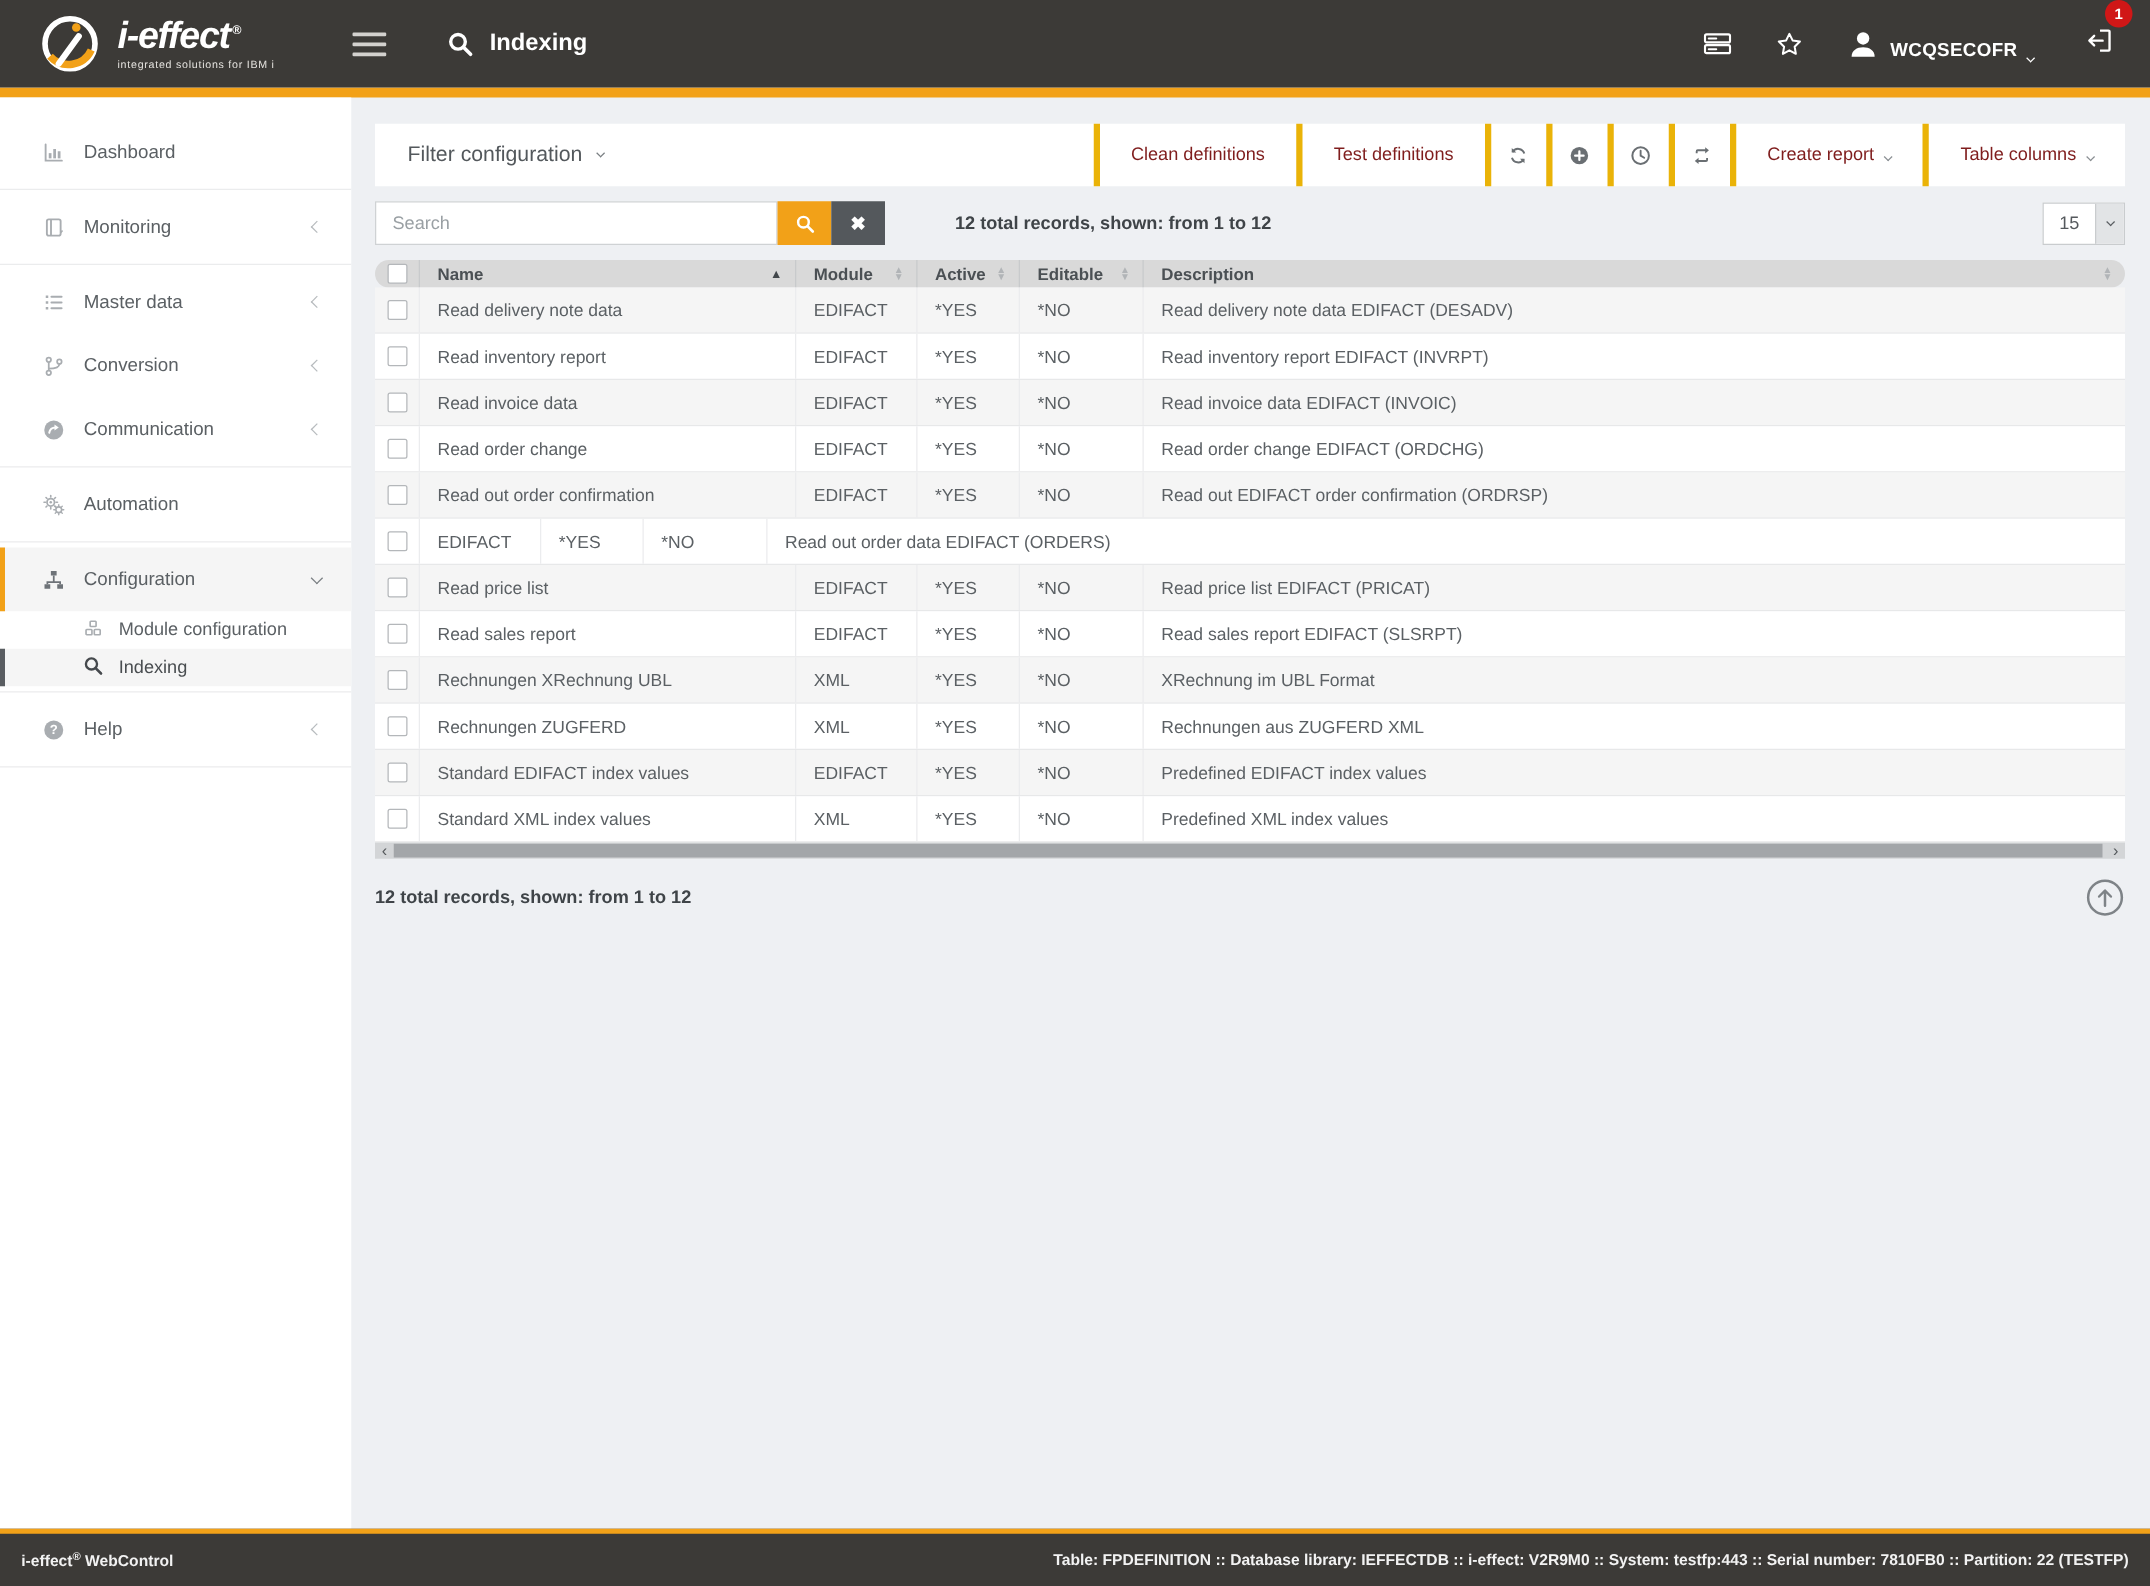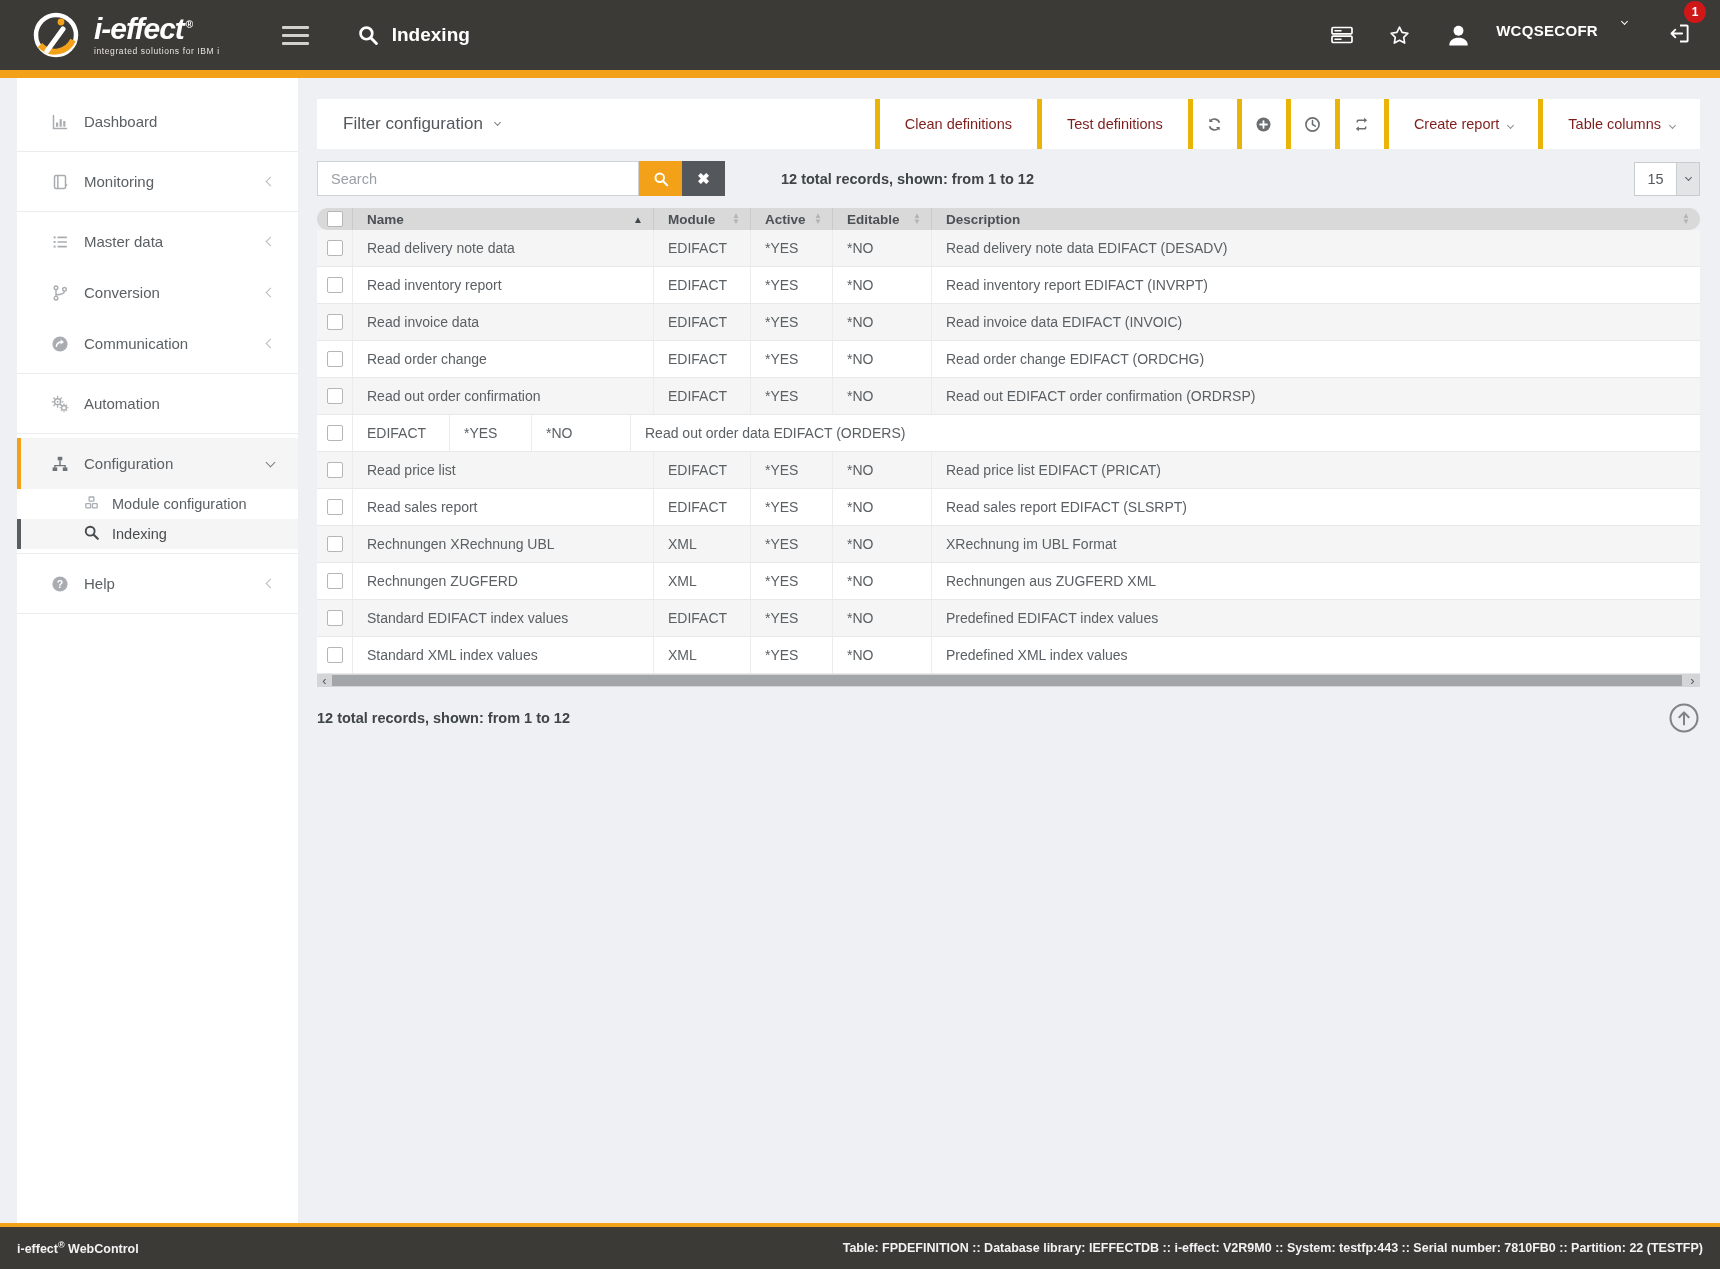--- a/index.html
+++ b/index.html
@@ -12,34 +12,34 @@
   .logo { display:flex; align-items:center; gap:12px; }
   .logo-text { color:#fff; line-height:1; }
   .brand-row { font-size:30px; font-weight:bold; font-style:italic; letter-spacing:-1px; }
   .brand-sup { font-size:10px; font-style:normal; vertical-align:super; margin-left:2px; }
   .tagline { font-size:8.5px; letter-spacing:0.6px; color:#e6e4e0; margin-top:3px; font-style:normal; }
   .hamburger { margin-left:62px; display:flex; flex-direction:column; gap:5px; cursor:pointer; }
   .hamburger span { display:block; width:27px; height:3px; background:#d3d1ce; border-radius:1px; }
   .page-head { margin-left:48px; display:flex; align-items:center; gap:12px; color:#fff; }
   .page-title { font-size:19px; font-weight:bold; color:#fff; }
   .header-right { margin-left:auto; display:flex; align-items:center; gap:34px; }
-  .hr-user { display:flex; align-items:flex-start; gap:24px; color:#fff; }
+  .hr-user { display:flex; align-items:flex-end; gap:8px; color:#fff; }
   .username { font-size:15px; font-weight:bold; letter-spacing:0.3px; }
   .logout-wrap { position:relative; margin-left:6px; }
   .badge { position:absolute; top:-20px; right:-14px; width:22px; height:22px; border-radius:50%; background:#d01717; color:#fff; font-size:12px; font-weight:bold; display:flex; align-items:center; justify-content:center; }
   .accent-bar { height:8px; background:#f2a118; flex:0 0 auto; }
 
   
   .chev { display:inline-block; width:7px; height:7px; border-style:solid; border-color:currentColor; border-width:1.8px 1.8px 0 0; }
   .chev.down { transform:rotate(135deg); margin-top:-3px; }
   .chev.left { transform:rotate(-135deg); }
   .chev.small { width:5px; height:5px; border-width:1.6px 1.6px 0 0; }
 
   
-  .main { flex:1; display:flex; min-height:0;padding-left:17px; }
+  .main { flex:1; display:flex; min-height:0; }
   .sidebar { width:281px; background:#fff; flex:0 0 auto; padding-top:14px; }
   .sgroup { border-bottom:1px solid #ebeced; padding:4px 0; }
   .side-item { height:51px; display:flex; align-items:center; gap:15px; padding:0 24px 0 30px; font-size:15px; color:#5b6064; cursor:pointer; border-left:4px solid transparent; }
   .side-item .sicon { width:18px; display:flex; justify-content:center; }
   .side-item .schev { margin-left:auto; color:#b7bbbe; }
   .side-item.active-parent { background:#f5f5f5; border-left-color:#f2a118; }
   .side-item.active-parent .schev { color:#7a7f83; }
   .side-sub { height:30px; display:flex; align-items:center; gap:12px; padding:0 24px 0 62px; font-size:14.5px; color:#5b6064; cursor:pointer; border-left:4px solid transparent; }
   .side-sub.active { background:#f5f5f5; border-left-color:#595d61; color:#494d50; }
 

